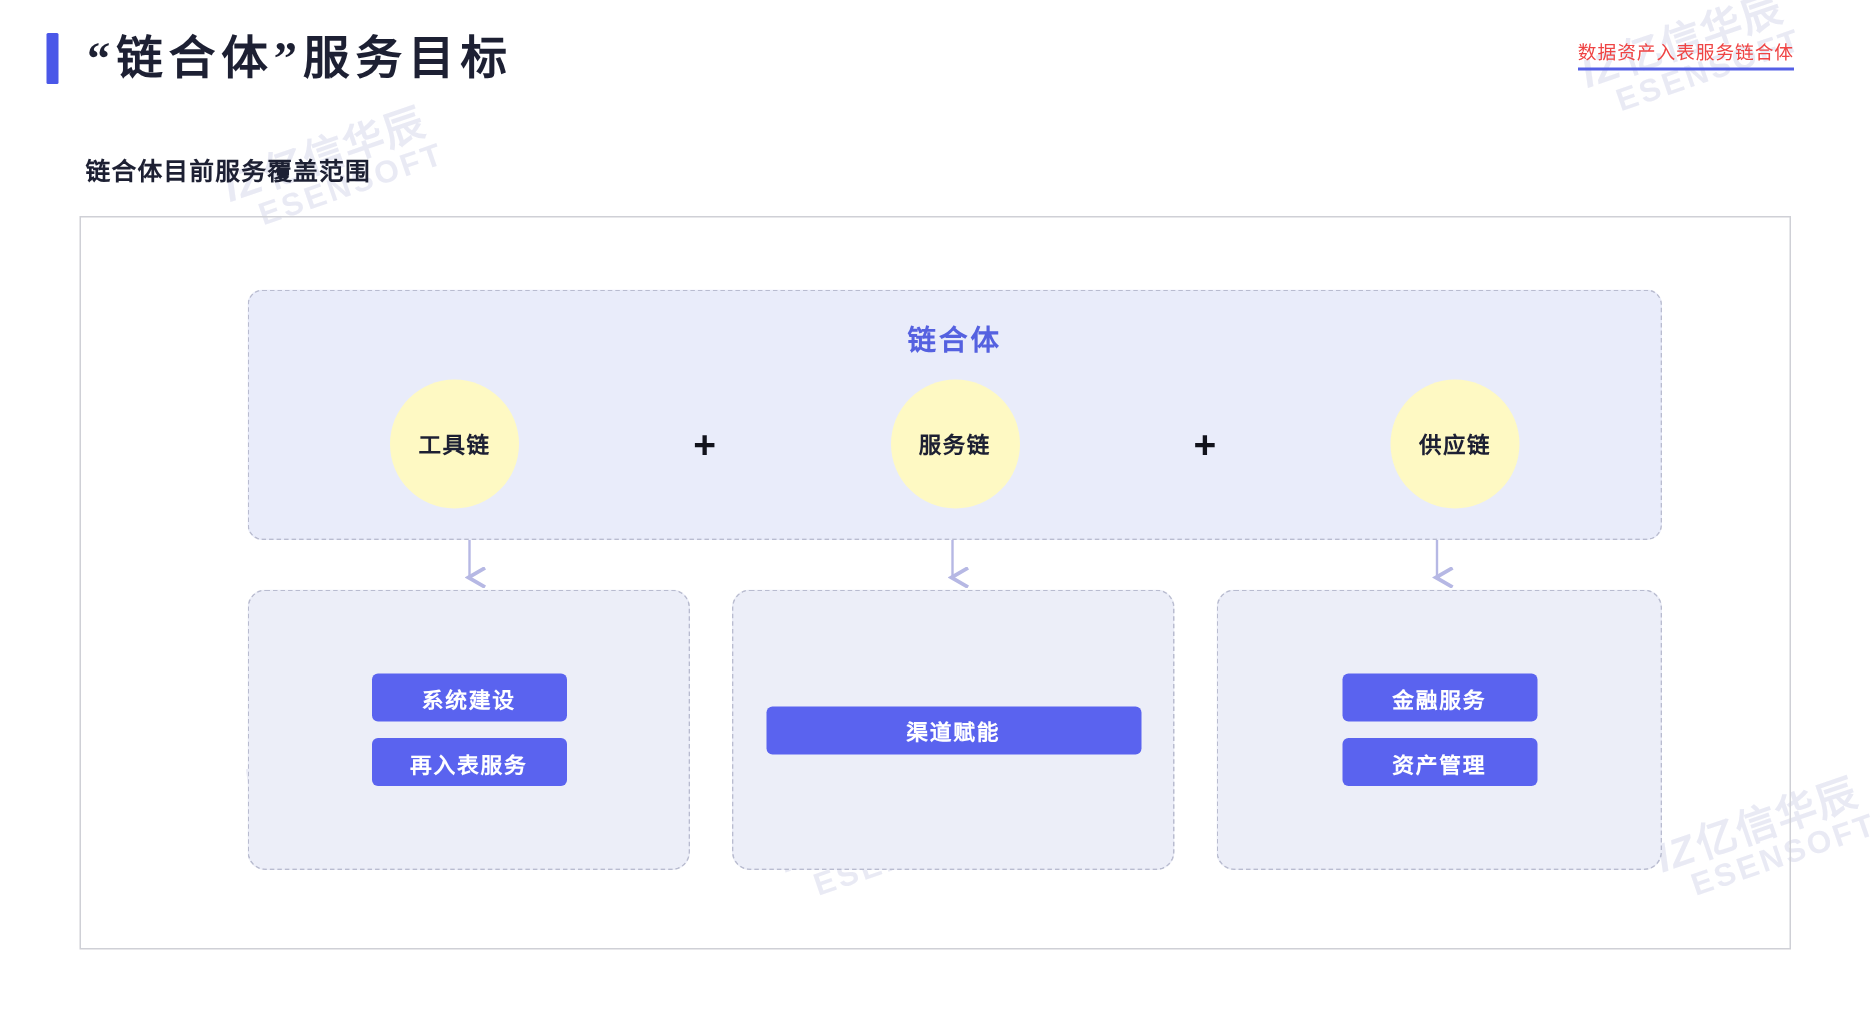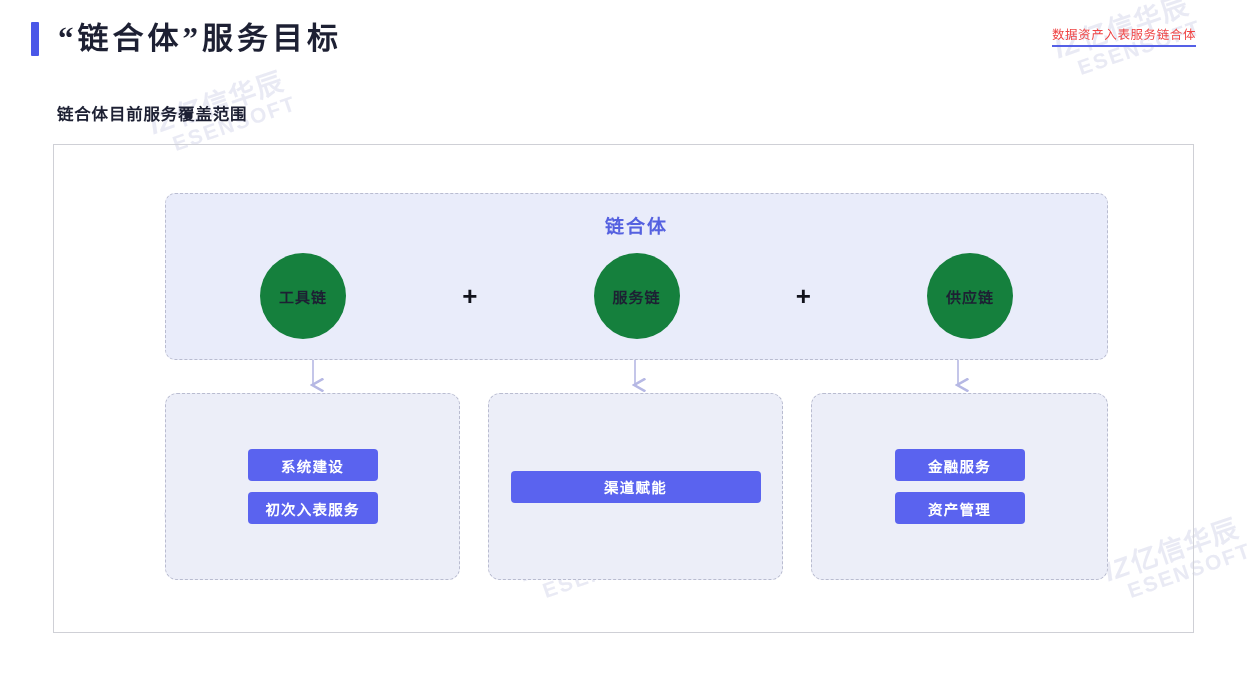--- a/index.html
+++ b/index.html
@@ -154,21 +154,21 @@
     display: flex;
     align-items: center;
     justify-content: space-around;
     padding: 0 36px;
     box-sizing: border-box;
   }
   .chain-node {
     width: 86px;
     height: 86px;
     border-radius: 50%;
-    background: #15803d;
+    background: #fef9c3;
     display: flex;
     align-items: center;
     justify-content: center;
     font-size: 15px;
     font-weight: 700;
     color: #1d2033;
     letter-spacing: 1px;
     flex: 0 0 auto;
     font-family: "Liberation Serif", "DejaVu Serif", serif;
   }
@@ -300,21 +300,21 @@
       <div class="chain-node">工具链</div>
       <div class="chain-plus">+</div>
       <div class="chain-node">服务链</div>
       <div class="chain-plus">+</div>
       <div class="chain-node">供应链</div>
     </div>
   </div>
 
   <div class="service-panel" id="panel-tool">
     <div class="pill pill-wide">系统建设</div>
-    <div class="pill pill-wide">初次入表服务</div>
+    <div class="pill pill-wide">再入表服务</div>
   </div>
 
   <div class="service-panel" id="panel-service">
     <div class="pill pill-full">渠道赋能</div>
   </div>
 
   <div class="service-panel" id="panel-supply">
     <div class="pill pill-wide">金融服务</div>
     <div class="pill pill-wide">资产管理</div>
   </div>

